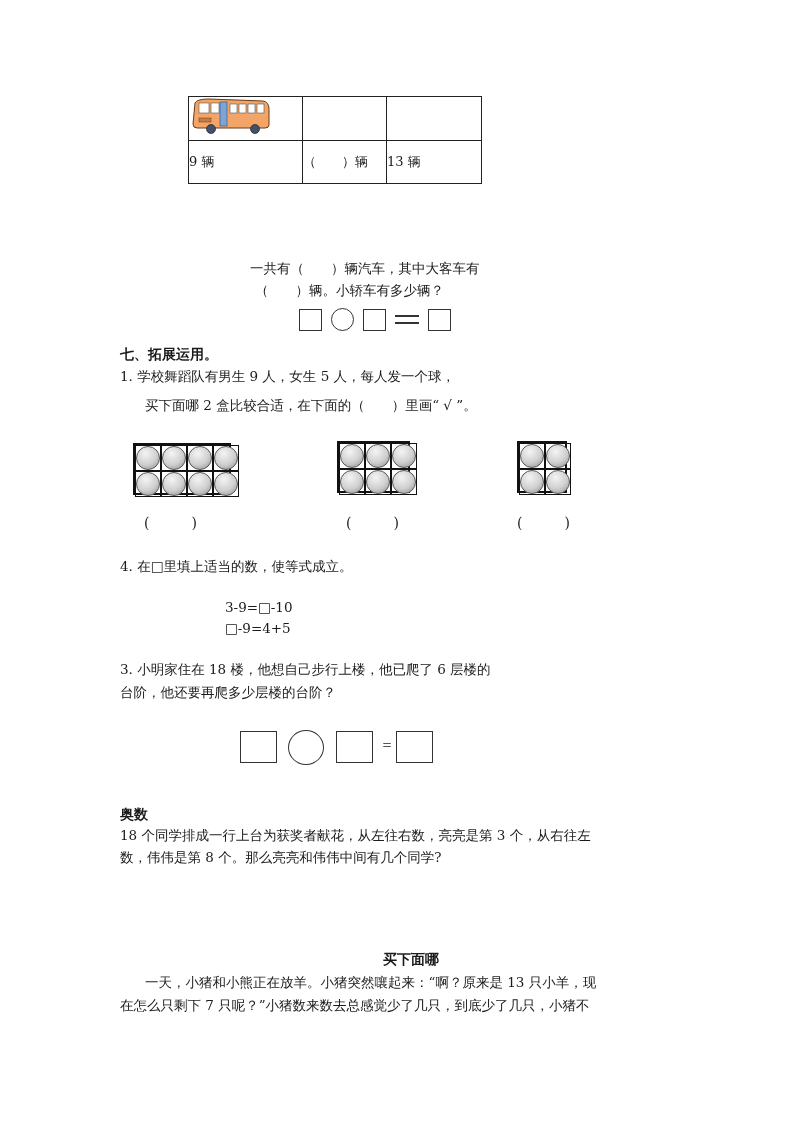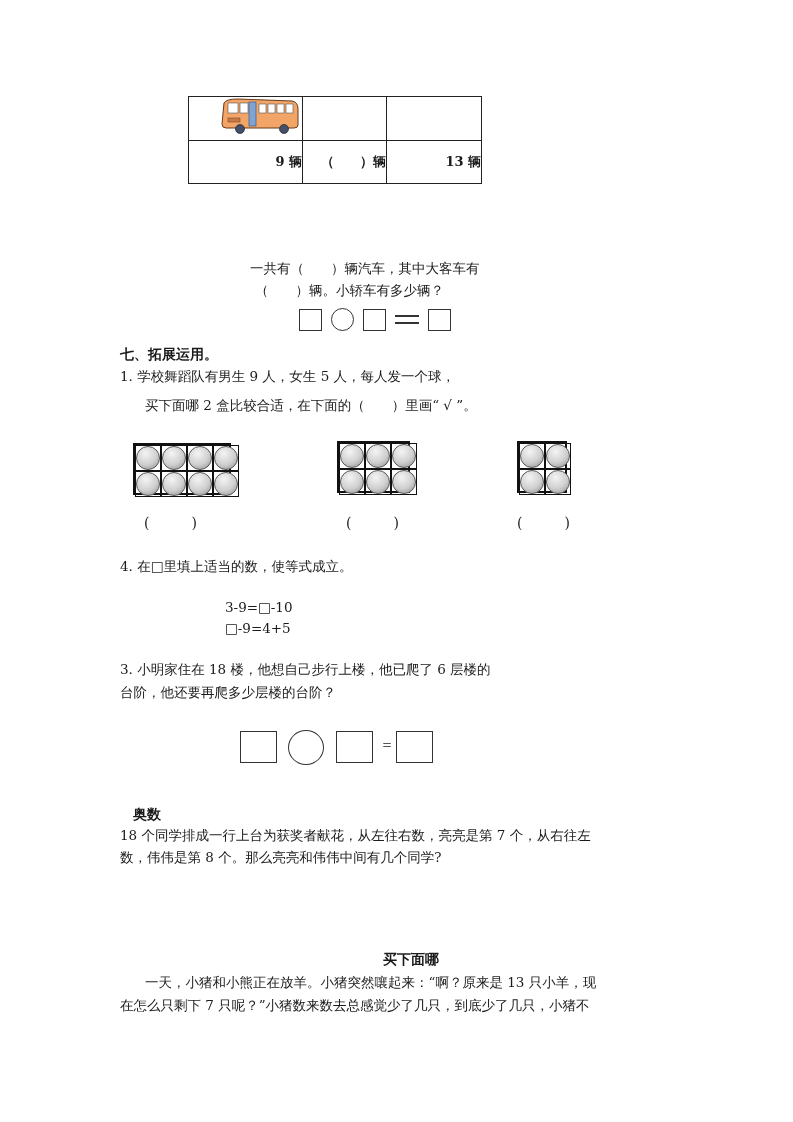--- a/index.html
+++ b/index.html
@@ -3,21 +3,21 @@
 <meta charset="utf-8">
 <style>
   html, body { margin: 0; padding: 0; background: #ffffff; }
   body { width: 793px; height: 1122px; position: relative; overflow: hidden;
          font-family: "DejaVu Serif", "Liberation Serif", serif; color: #1a1a1a; font-size: 13.5px; }
   .abs { position: absolute; }
   .bold { font-weight: bold; font-family: Liberation Mono, monospace; }
 
   
   .car-table { position: absolute; left: 188px; top: 96px; border-collapse: collapse; }
-  .car-table td { border: 1px solid #222; text-align: right; vertical-align: middle; padding: 0; font-size: 13px; font-weight: bold; }
+  .car-table td { border: 1px solid #222; text-align: left; vertical-align: middle; padding: 0; font-size: 13px; }
   .car-table tr.r1 td { height: 42px; }
   .car-table tr.r2 td { height: 42px; }
   .c1 { width: 113px; } .c2 { width: 83px; } .c3 { width: 94px; }
 
   .box { display: inline-block; border: 1.3px solid #333; box-sizing: border-box; }
   .circ { display: inline-block; border: 1.3px solid #333; border-radius: 50%; box-sizing: border-box; }
 
   .line { position: absolute; white-space: nowrap; }
 
   .ballbox { position: absolute; border: 2px solid #111; box-sizing: border-box; display: grid; }
@@ -146,19 +146,19 @@
 <div class="line" style="left:120px; top:684px;">台阶，他还要再爬多少层楼的台阶？</div>
 
 <div class="abs" style="left:240px; top:730px; width:200px; height:36px;">
   <span class="box abs" style="left:0; top:1px; width:37px; height:32px;"></span>
   <span class="circ abs" style="left:48px; top:0; width:36px; height:35px;"></span>
   <span class="box abs" style="left:96px; top:1px; width:37px; height:32px;"></span>
   <span class="abs" style="left:142px; top:8px; font-size:12px; color:#555;">=</span>
   <span class="box abs" style="left:156px; top:1px; width:37px; height:32px;"></span>
 </div>
 
-<div class="line bold" style="left:120px; top:806px; font-size:14px;margin-left:13px;">奥数</div>
-<div class="line" style="left:120px; top:827px;">18 个同学排成一行上台为获奖者献花，从左往右数，亮亮是第 7 个，从右往左</div>
+<div class="line bold" style="left:120px; top:806px; font-size:14px;">奥数</div>
+<div class="line" style="left:120px; top:827px;">18 个同学排成一行上台为获奖者献花，从左往右数，亮亮是第 3 个，从右往左</div>
 <div class="line" style="left:120px; top:849px;">数，伟伟是第 8 个。那么亮亮和伟伟中间有几个同学?</div>
 
 <div class="line bold" style="left:383px; top:951px; font-size:14px;">买下面哪</div>
 <div class="line" style="left:145px; top:974px;">一天，小猪和小熊正在放羊。小猪突然嚷起来：“啊？原来是 13 只小羊，现</div>
 <div class="line" style="left:120px; top:997px;">在怎么只剩下 7 只呢？”小猪数来数去总感觉少了几只，到底少了几只，小猪不</div>
 
 </body></html>

